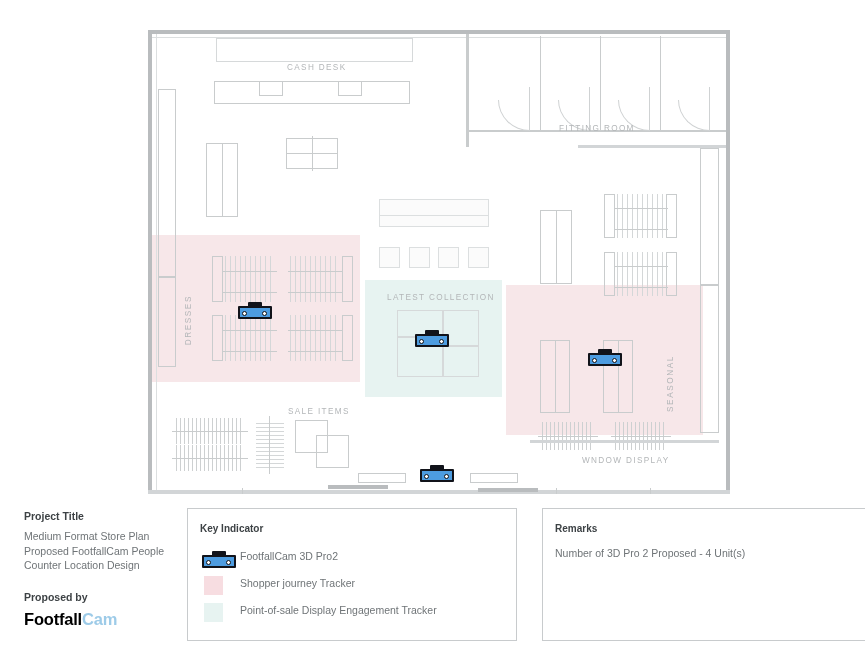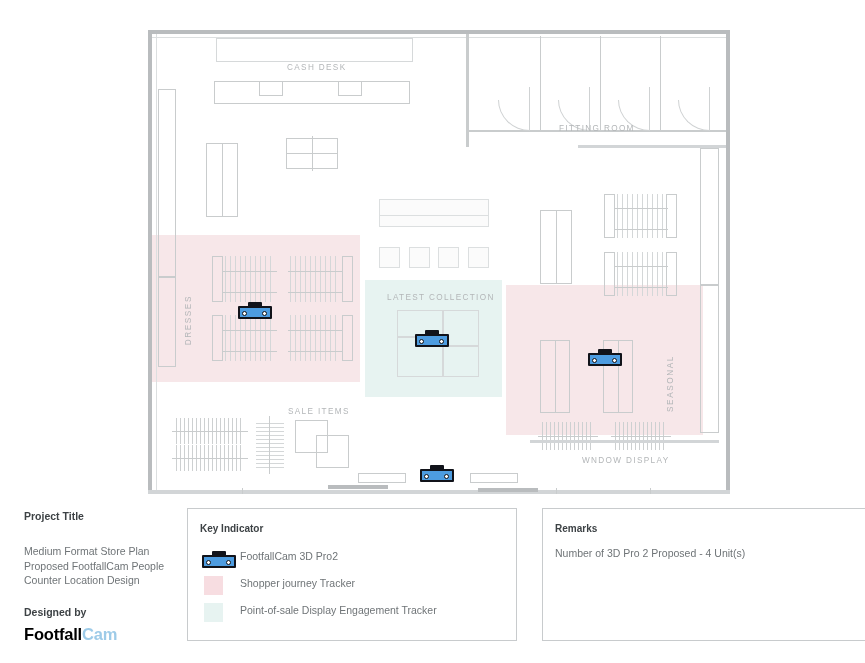--- a/index.html
+++ b/index.html
@@ -73,21 +73,21 @@
   .cam .lens.l{left:4px;}
   .cam .lens.r{left:24px;}
 
   
   .panels{position:absolute;left:0;top:508px;width:865px;height:140px;}
   .panel{position:absolute;top:0;height:133px;border:1px solid #c8cbcd;box-sizing:border-box;background:#fff;}
   .panel.key{left:187px;width:330px;}
   .panel.rem{left:542px;width:328px;}
 
   .titleblock{position:absolute;left:24px;top:2px;width:160px;}
-  .tb-h{font-size:10.5px;font-weight:bold;color:#3d4245;margin-bottom:22px;}
+  .tb-h{font-size:10.5px;font-weight:bold;color:#3d4245;margin-bottom:7px;}
   .tb-p{font-size:10.5px;color:#6f7477;line-height:14.5px;}
   .tb-h2{font-size:10.5px;font-weight:bold;color:#3d4245;margin-top:18px;margin-bottom:7px;}
   .logo{font-size:16.5px;font-weight:bold;letter-spacing:-0.2px;}
   .logo .a{color:#000000;}
   .logo .b{color:#9dcbe8;}
 
   .pn-h{position:absolute;left:12px;top:14px;font-size:10px;font-weight:bold;color:#3d4245;}
   .pn-body{position:absolute;left:12px;top:38px;right:10px;}
   .rem-text{font-size:10.5px;color:#6f7477;}
 
@@ -273,21 +273,21 @@
       </div>
 
     </div>
   </div>
 
   <div class="panels">
 
     <div class="titleblock">
       <div class="tb-h">Project Title</div>
       <div class="tb-p">Medium Format Store Plan Proposed FootfallCam People Counter Location Design</div>
-      <div class="tb-h2">Designed by</div>
+      <div class="tb-h2">Proposed by</div>
       <div class="logo"><span class="a">Footfall</span><span class="b">Cam</span></div>
     </div>
 
     <div class="panel key">
       <div class="pn-h">Key Indicator</div>
       <div class="pn-body">
 
         <div class="leg-row">
           <div class="leg-cam cam" style="position:absolute;">
             <div class="tab"></div>

